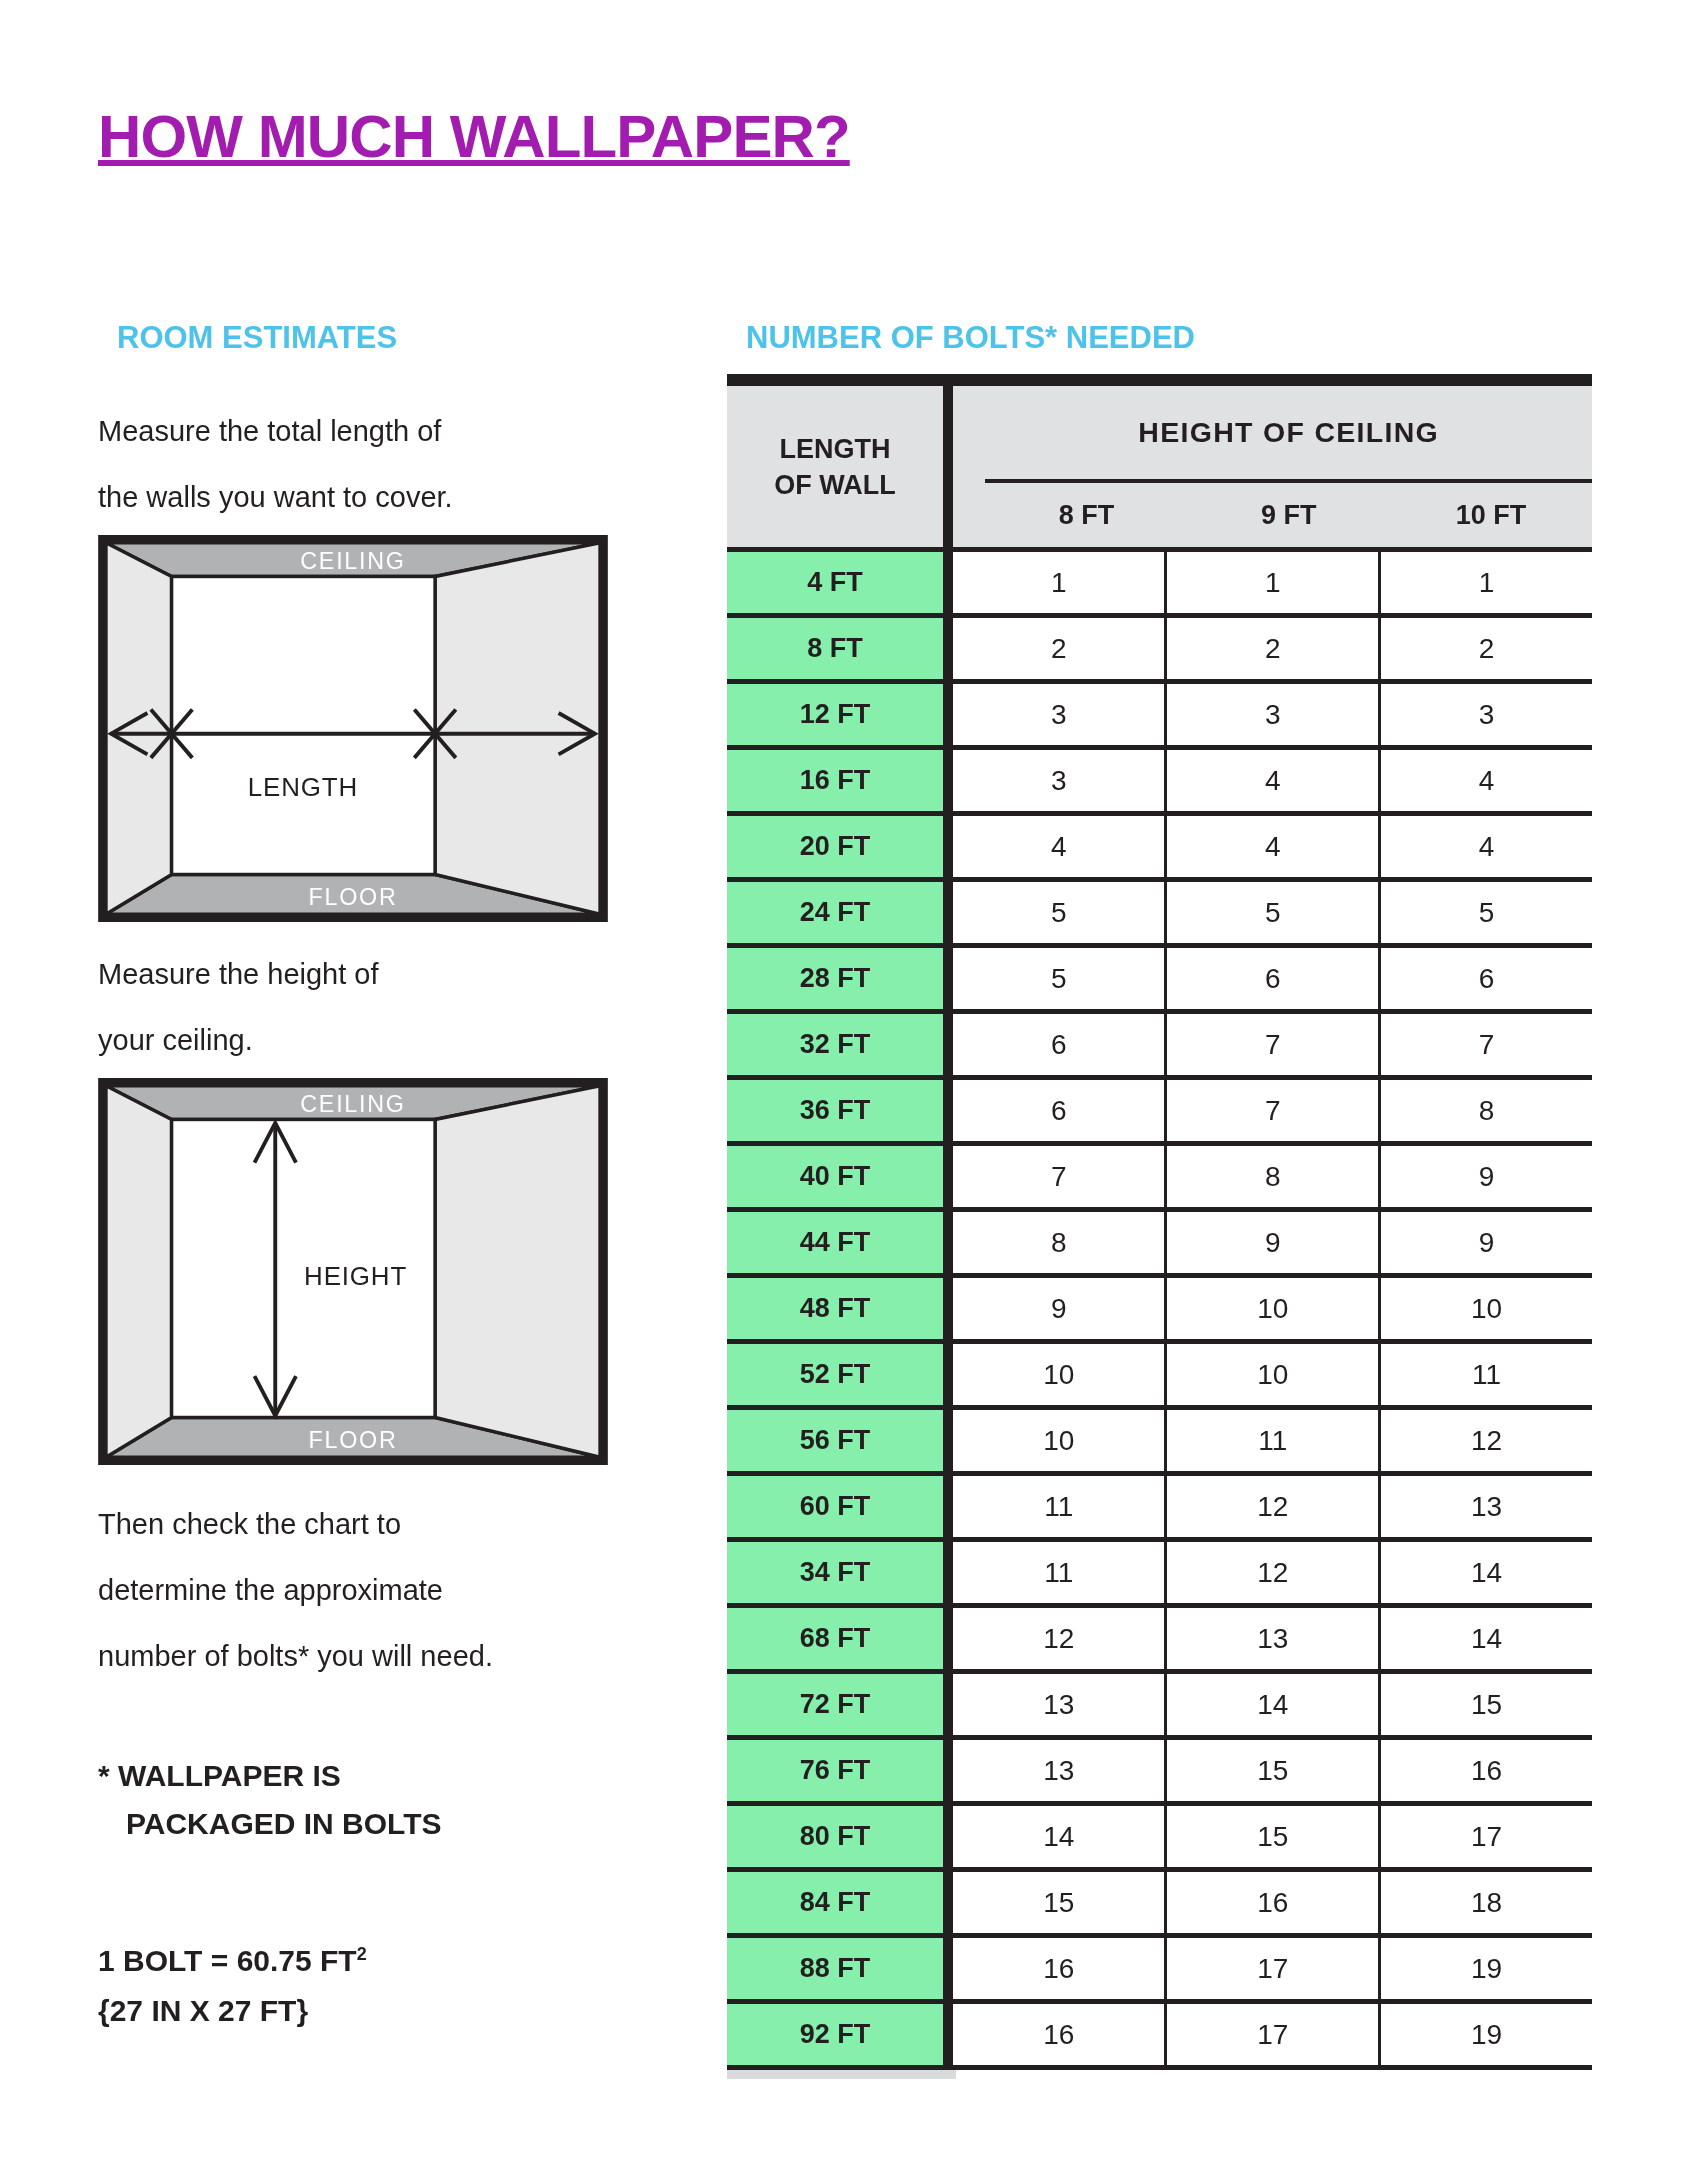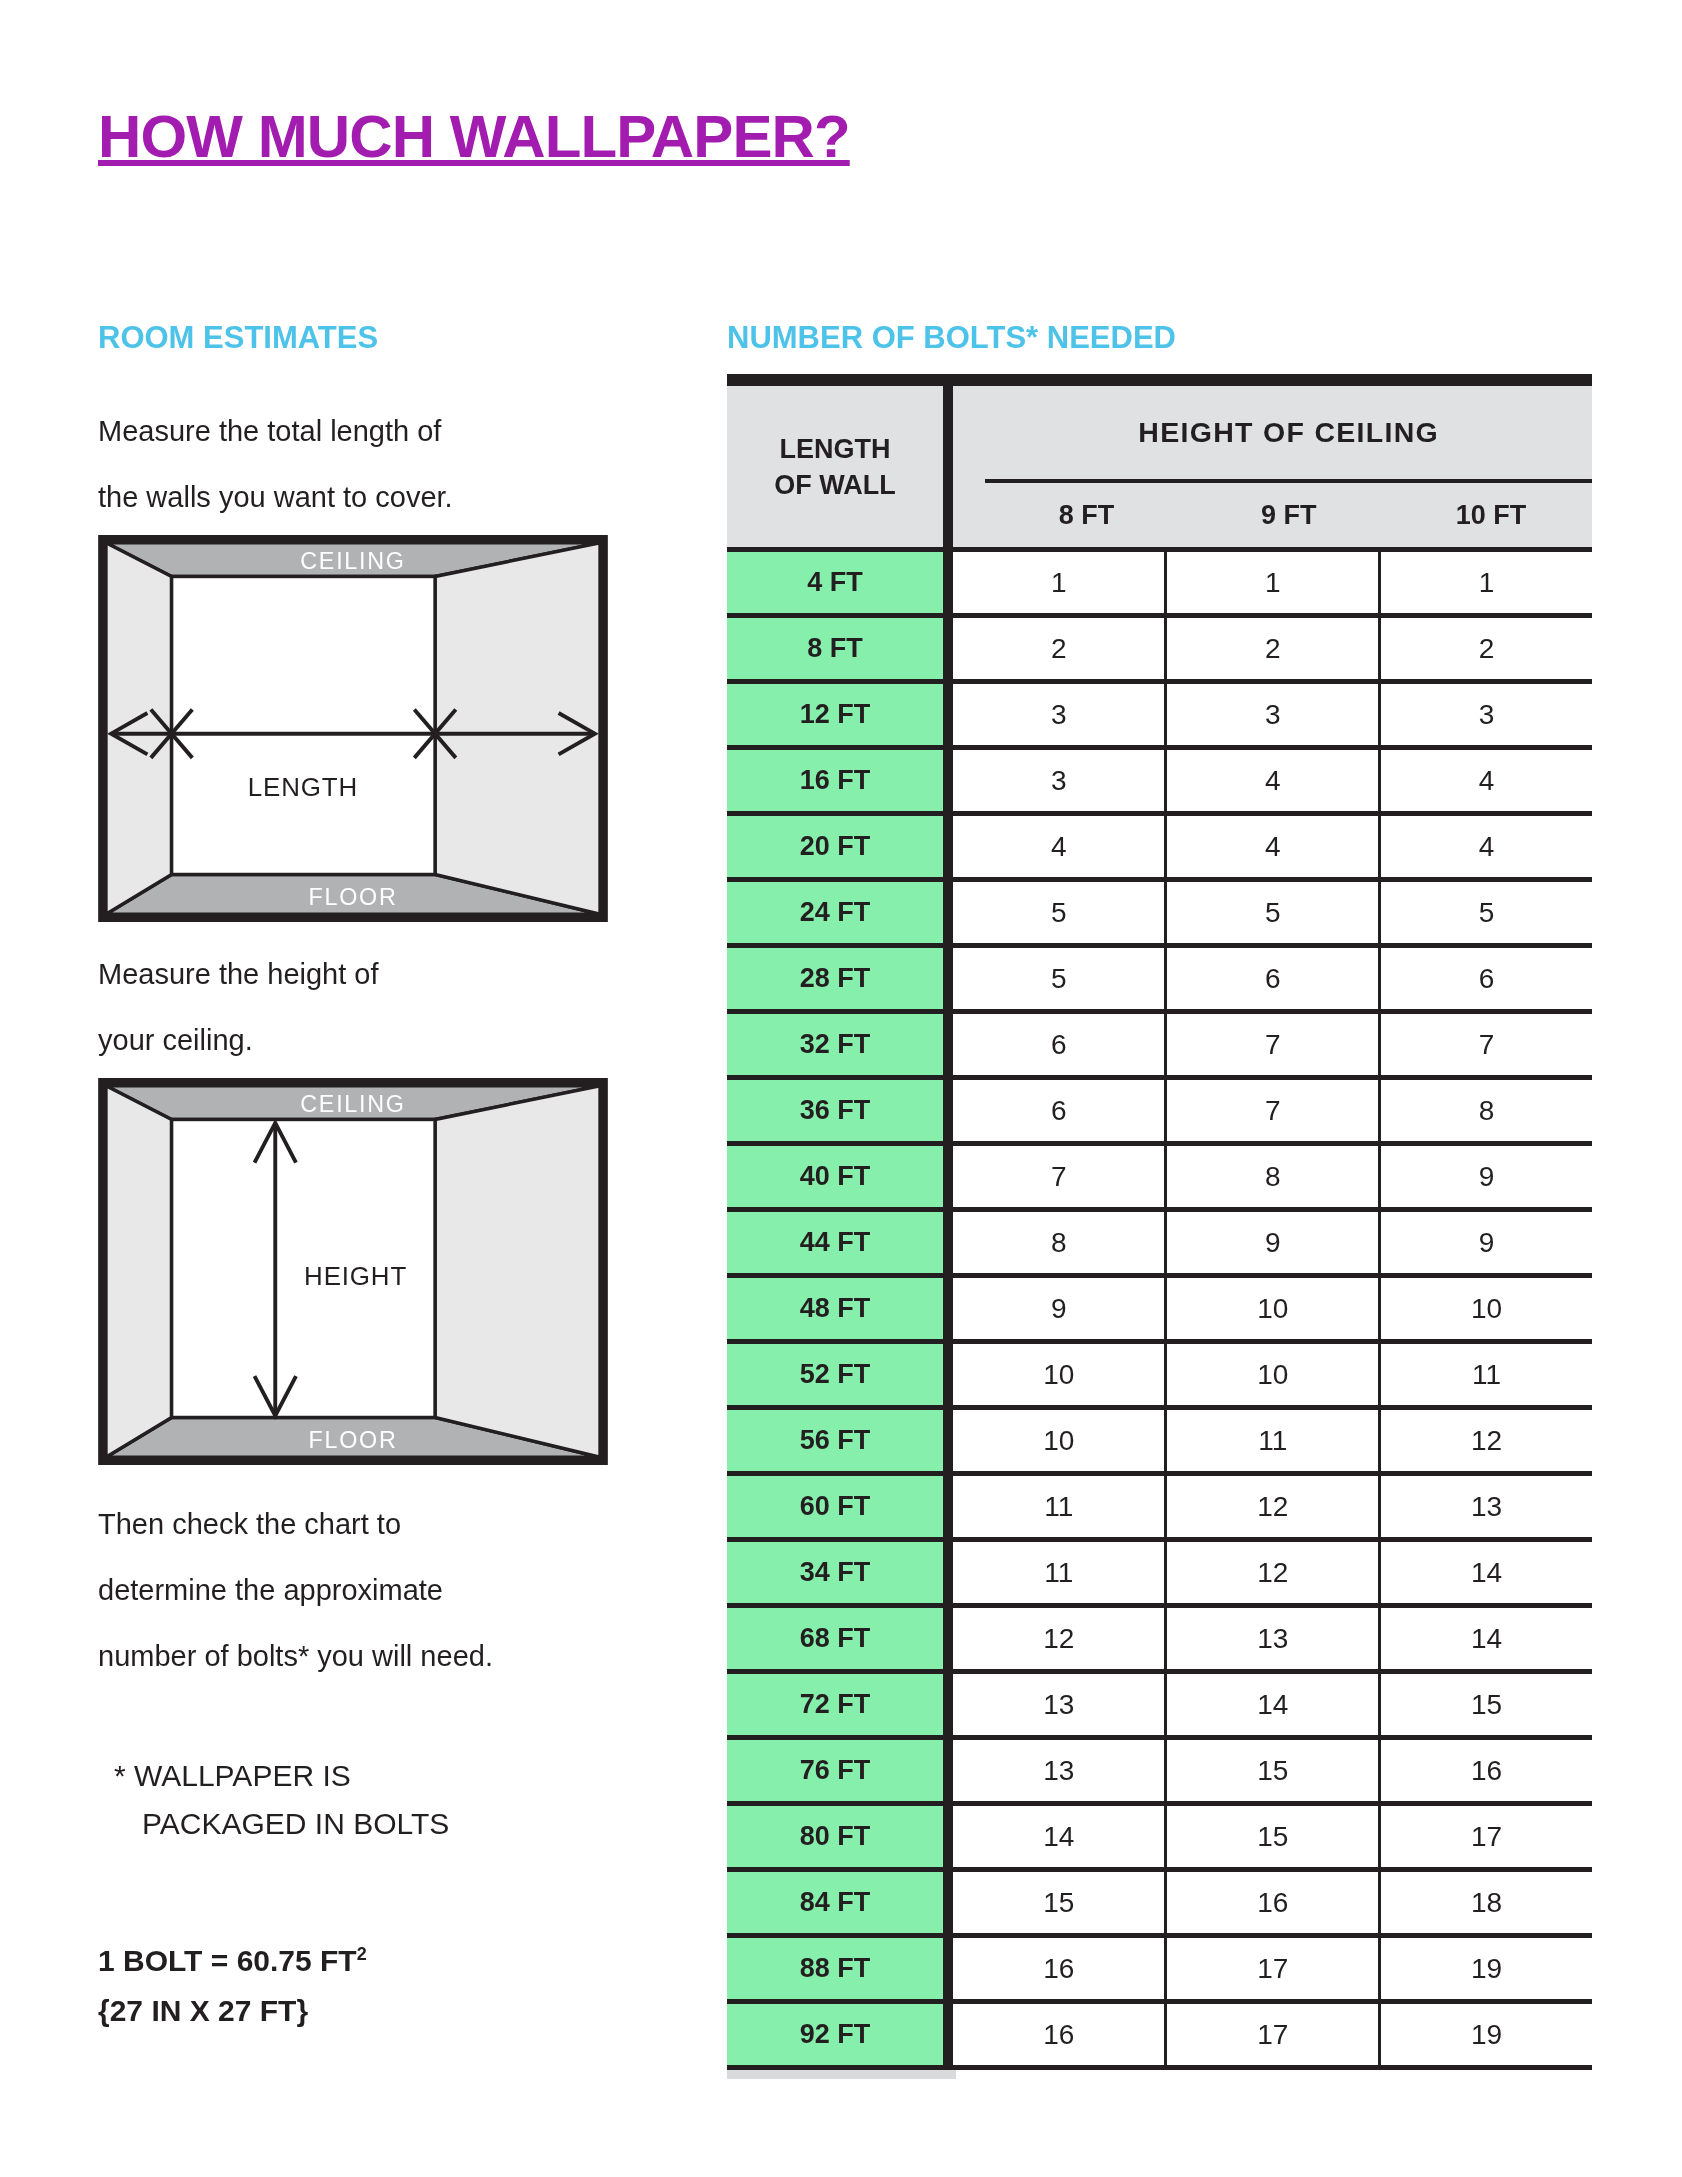--- a/index.html
+++ b/index.html
@@ -2,30 +2,30 @@
 <html style="font-size:14px"><head>
 <meta charset="utf-8">
 <style>
   html,body{margin:0;padding:0;background:#ffffff;}
   .page{position:relative;width:1683px;height:2177px;background:#ffffff;overflow:hidden;
         font-family:"Liberation Sans",sans-serif;color:#231f20;}
 
   .title{position:absolute;left:98px;top:102px;font-size:60px;font-weight:bold;
          color:#a21caf;letter-spacing:-0.9px;white-space:nowrap;text-decoration:underline;}
 
-  .section-heading{position:absolute;font-size:31px;font-weight:bold;color:#4ec3e9;white-space:nowrap;}
+  .section-heading{position:absolute;font-size:31px;font-weight:bold;color:#4ec3e9;white-space:nowrap;margin-left:19px;}
   .room-estimates{left:98px;top:320px;}
   .table-heading{left:727px;top:320px;width:865px;text-align:left;}
 
   .para{position:absolute;left:98px;font-size:29px;line-height:66px;white-space:pre-line;}
   .para1{top:398px;}
   .para2{top:941px;}
   .para3{top:1491px;}
 
-  .note{position:absolute;left:98px;top:1752px;font-size:30px;font-weight:normal;line-height:48px;margin-left:16px;}
+  .note{position:absolute;left:98px;top:1752px;font-size:30px;font-weight:bold;line-height:48px;}
   .note-indent{padding-left:28px;}
 
   .boltinfo{position:absolute;left:98px;top:1936px;font-size:30px;font-weight:bold;line-height:50px;}
   .boltinfo sup{font-size:60%;vertical-align:super;line-height:0;}
 
   .diagram{position:absolute;left:98px;}
   .diagram1{top:535px;}
   .diagram2{top:1078px;}
 
   

